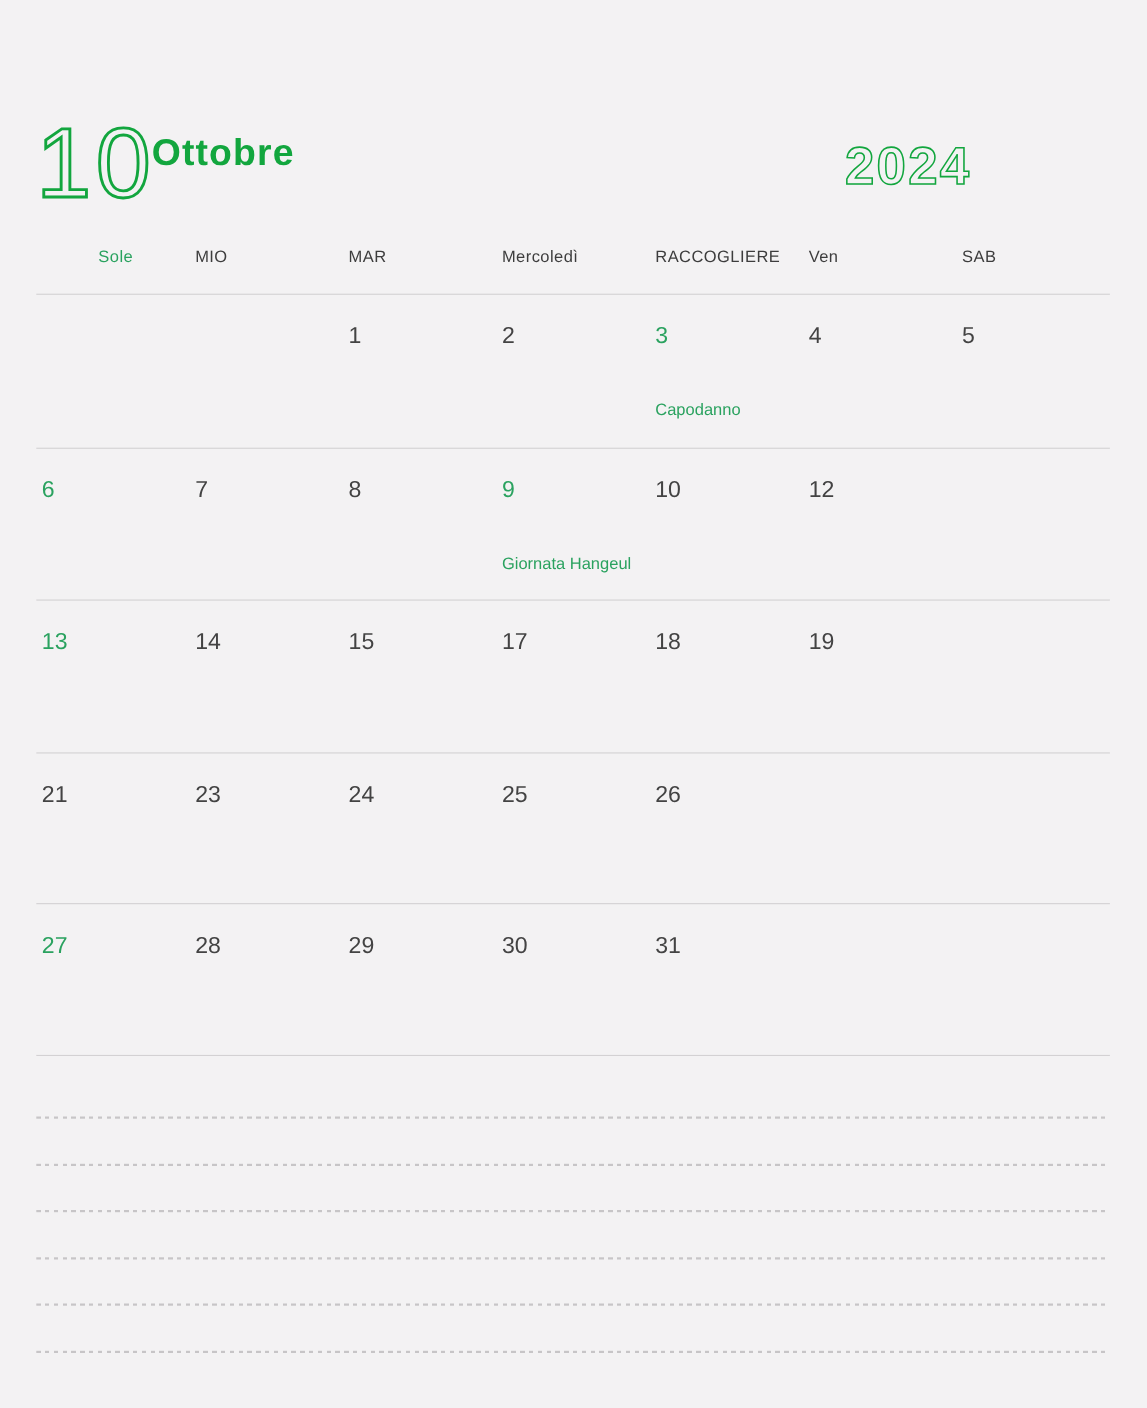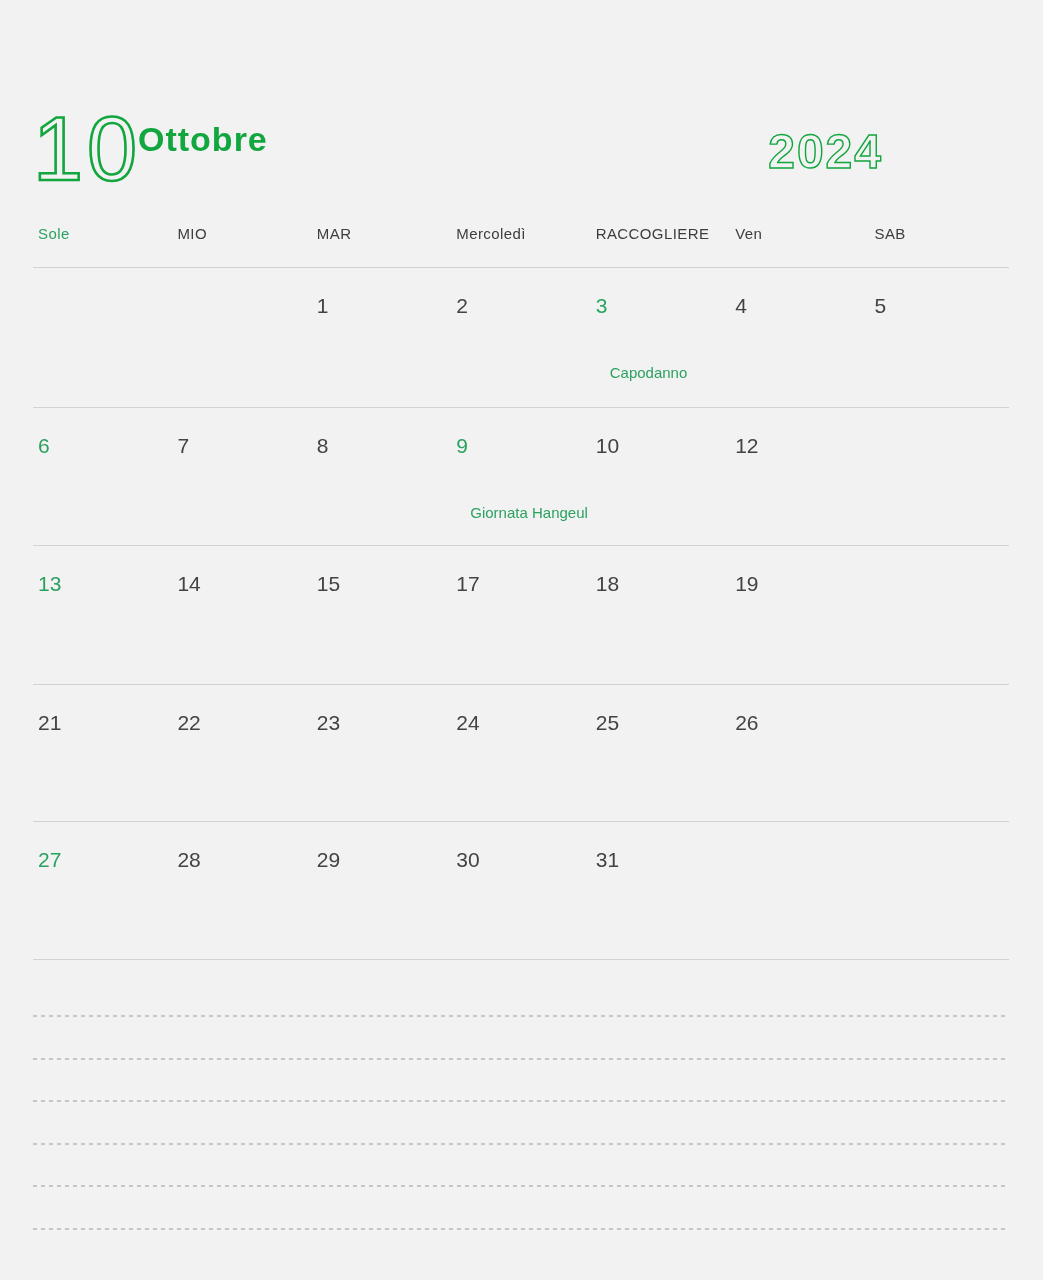--- a/index.html
+++ b/index.html
@@ -40,40 +40,40 @@
     .month-num{color:transparent;-webkit-text-stroke:2.6px var(--accent-title);}
     .year-label{color:transparent;-webkit-text-stroke:1.4px var(--accent-title);}
   }
 
   
   .dow-row{
     position:absolute;left:33px;top:225px;width:976px;
     display:grid;grid-template-columns:repeat(7,1fr);
   }
   .dow{font-size:15px;color:var(--text);padding-left:5px;letter-spacing:.4px;}
-  .dow.accent{color:var(--accent);}
+  .dow.accent{color:var(--accent);text-align:center;}
 
   
   .weeks{position:absolute;left:33px;top:267px;width:976px;}
   .week{
     position:absolute;left:0;width:976px;
     display:grid;grid-template-columns:repeat(7,1fr);
     border-bottom:1px solid var(--line);
   }
   .week:first-child{border-top:1px solid var(--line);}
   .week:nth-child(1){top:0;height:141px;}
   .week:nth-child(2){top:141px;height:138px;}
   .week:nth-child(3){top:279px;height:139px;}
   .week:nth-child(4){top:418px;height:137px;}
   .week:nth-child(5){top:555px;height:138px;}
   .cell{position:relative;padding:27px 0 0 5px;}
   .date{font-size:21px;color:var(--date-text);line-height:1;}
   .date.accent{color:var(--accent);}
   .holiday{
-    position:absolute;left:19px;top:96px;white-space:nowrap;
+    position:absolute;left:5px;top:96px;white-space:nowrap;
     font-size:15px;color:var(--accent);
   }
 
   
   .note-line{
     position:absolute;left:33px;width:976px;height:2px;
     background:repeating-linear-gradient(to right,var(--dash) 0 4px,transparent 4px 8px);
   }
 </style>
 </head>
@@ -116,21 +116,20 @@
       <div class="week">
         <div class="cell"><span class="date accent">13</span></div>
         <div class="cell"><span class="date">14</span></div>
         <div class="cell"><span class="date">15</span></div>
         <div class="cell"><span class="date">17</span></div>
         <div class="cell"><span class="date">18</span></div>
         <div class="cell"><span class="date">19</span></div>
       </div>
       <div class="week">
         <div class="cell"><span class="date">21</span></div>
-        <div class="cell"><span class="date">22</span></div>
         <div class="cell"><span class="date">23</span></div>
         <div class="cell"><span class="date">24</span></div>
         <div class="cell"><span class="date">25</span></div>
         <div class="cell"><span class="date">26</span></div>
       </div>
       <div class="week">
         <div class="cell"><span class="date accent">27</span></div>
         <div class="cell"><span class="date">28</span></div>
         <div class="cell"><span class="date">29</span></div>
         <div class="cell"><span class="date">30</span></div>

